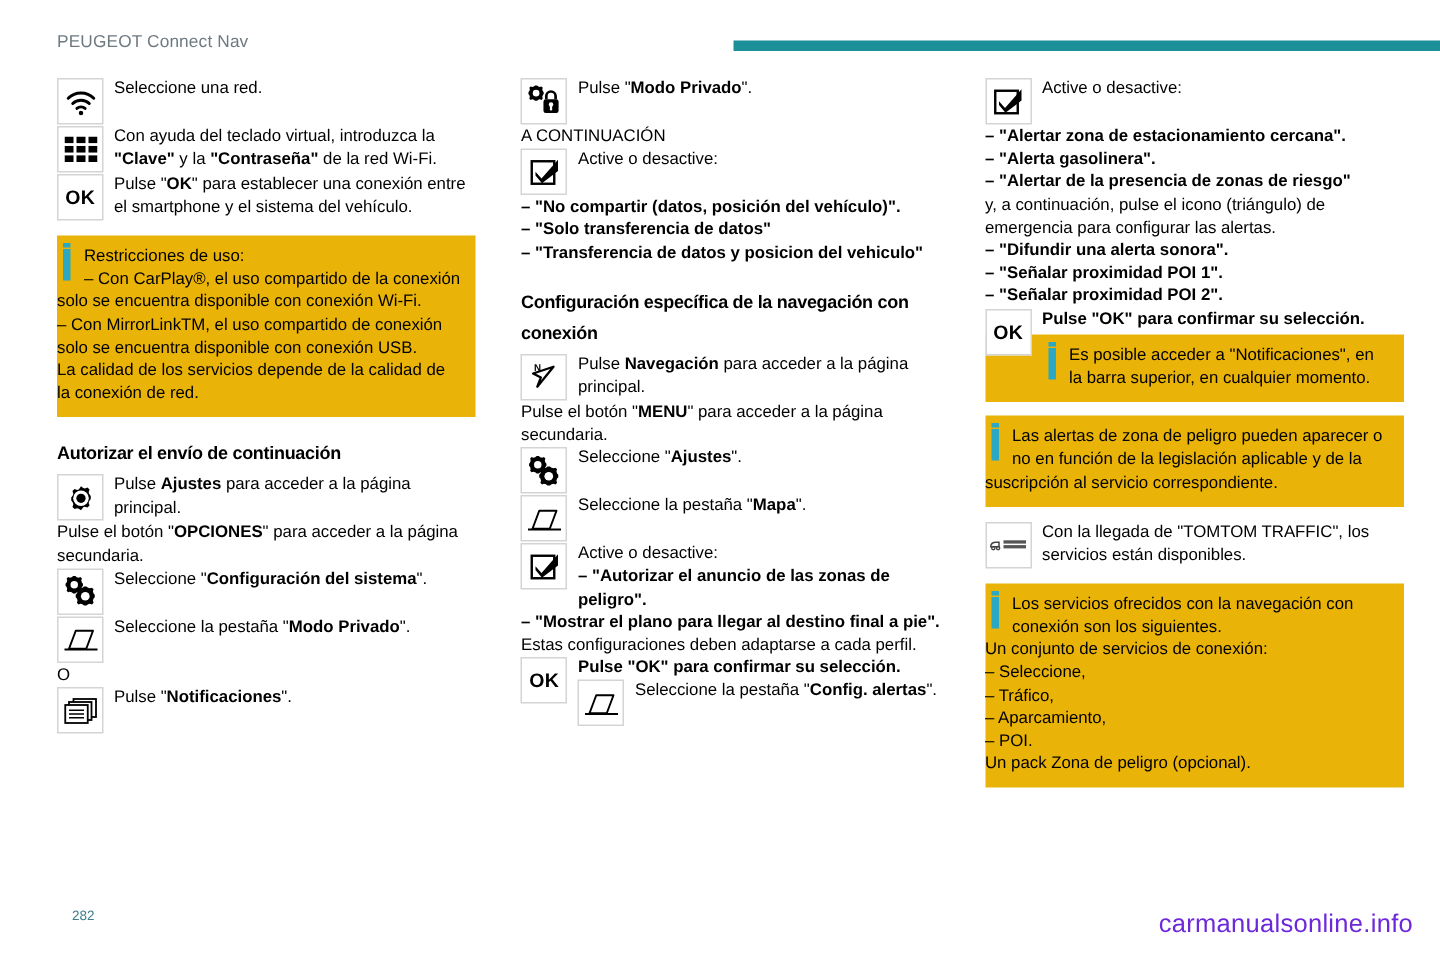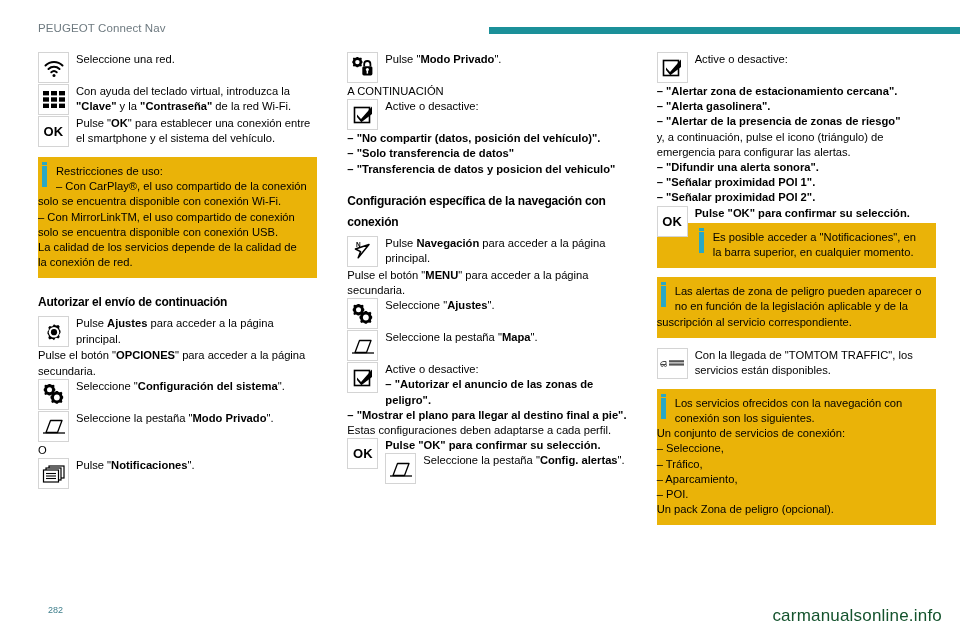--- a/index.html
+++ b/index.html
@@ -123,21 +123,21 @@
     position: absolute;
     left: 28px; bottom: 25px;
     font-size: 9px;
     color: #3f7f8c;
     margin-left: 20px;
   }
   .watermark {
     position: absolute;
     right: 18px; bottom: 14px;
     font-size: 17px;
-    color: #14532d;
+    color: #6d28d9;
     letter-spacing: .2px;
   }
   .spacer10 { height: 10px; }
 </style>
 </head>
 <body>
 
 <div class="page">
 
   <div class="header">

